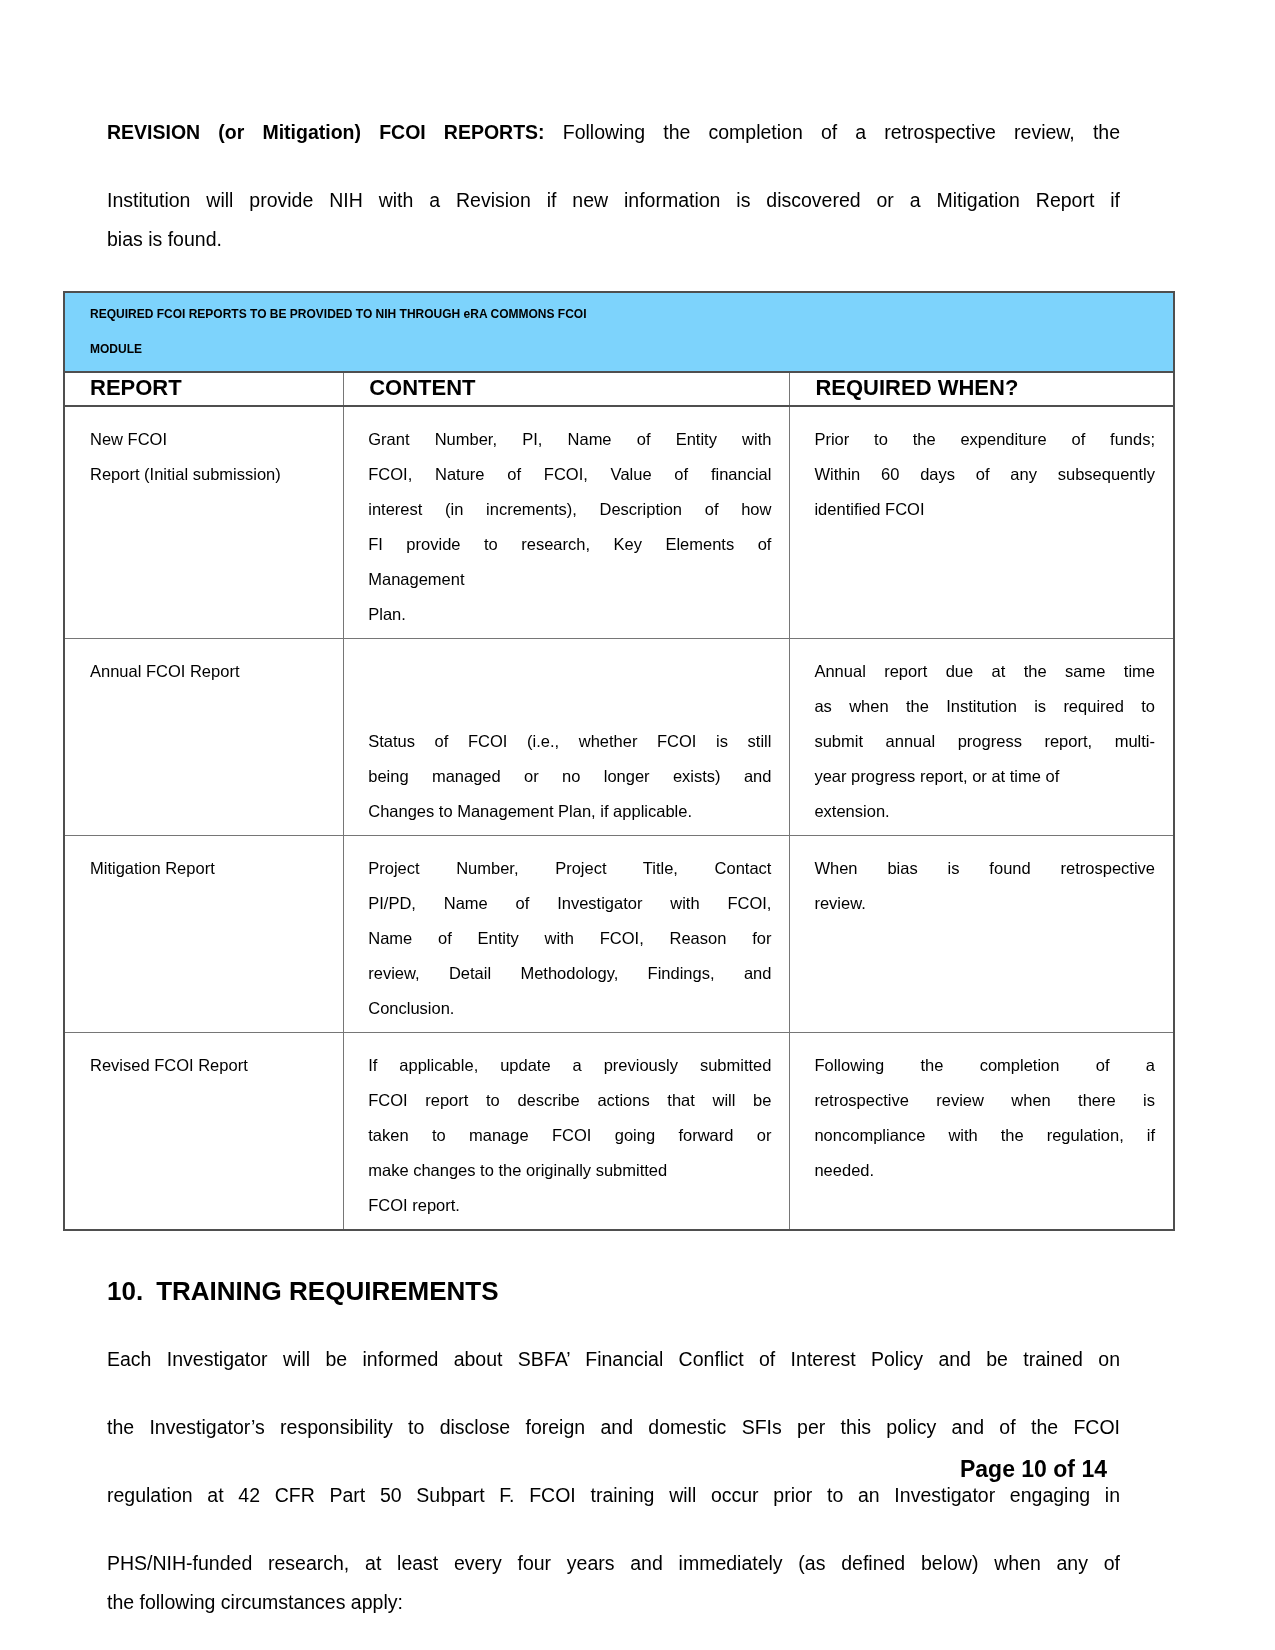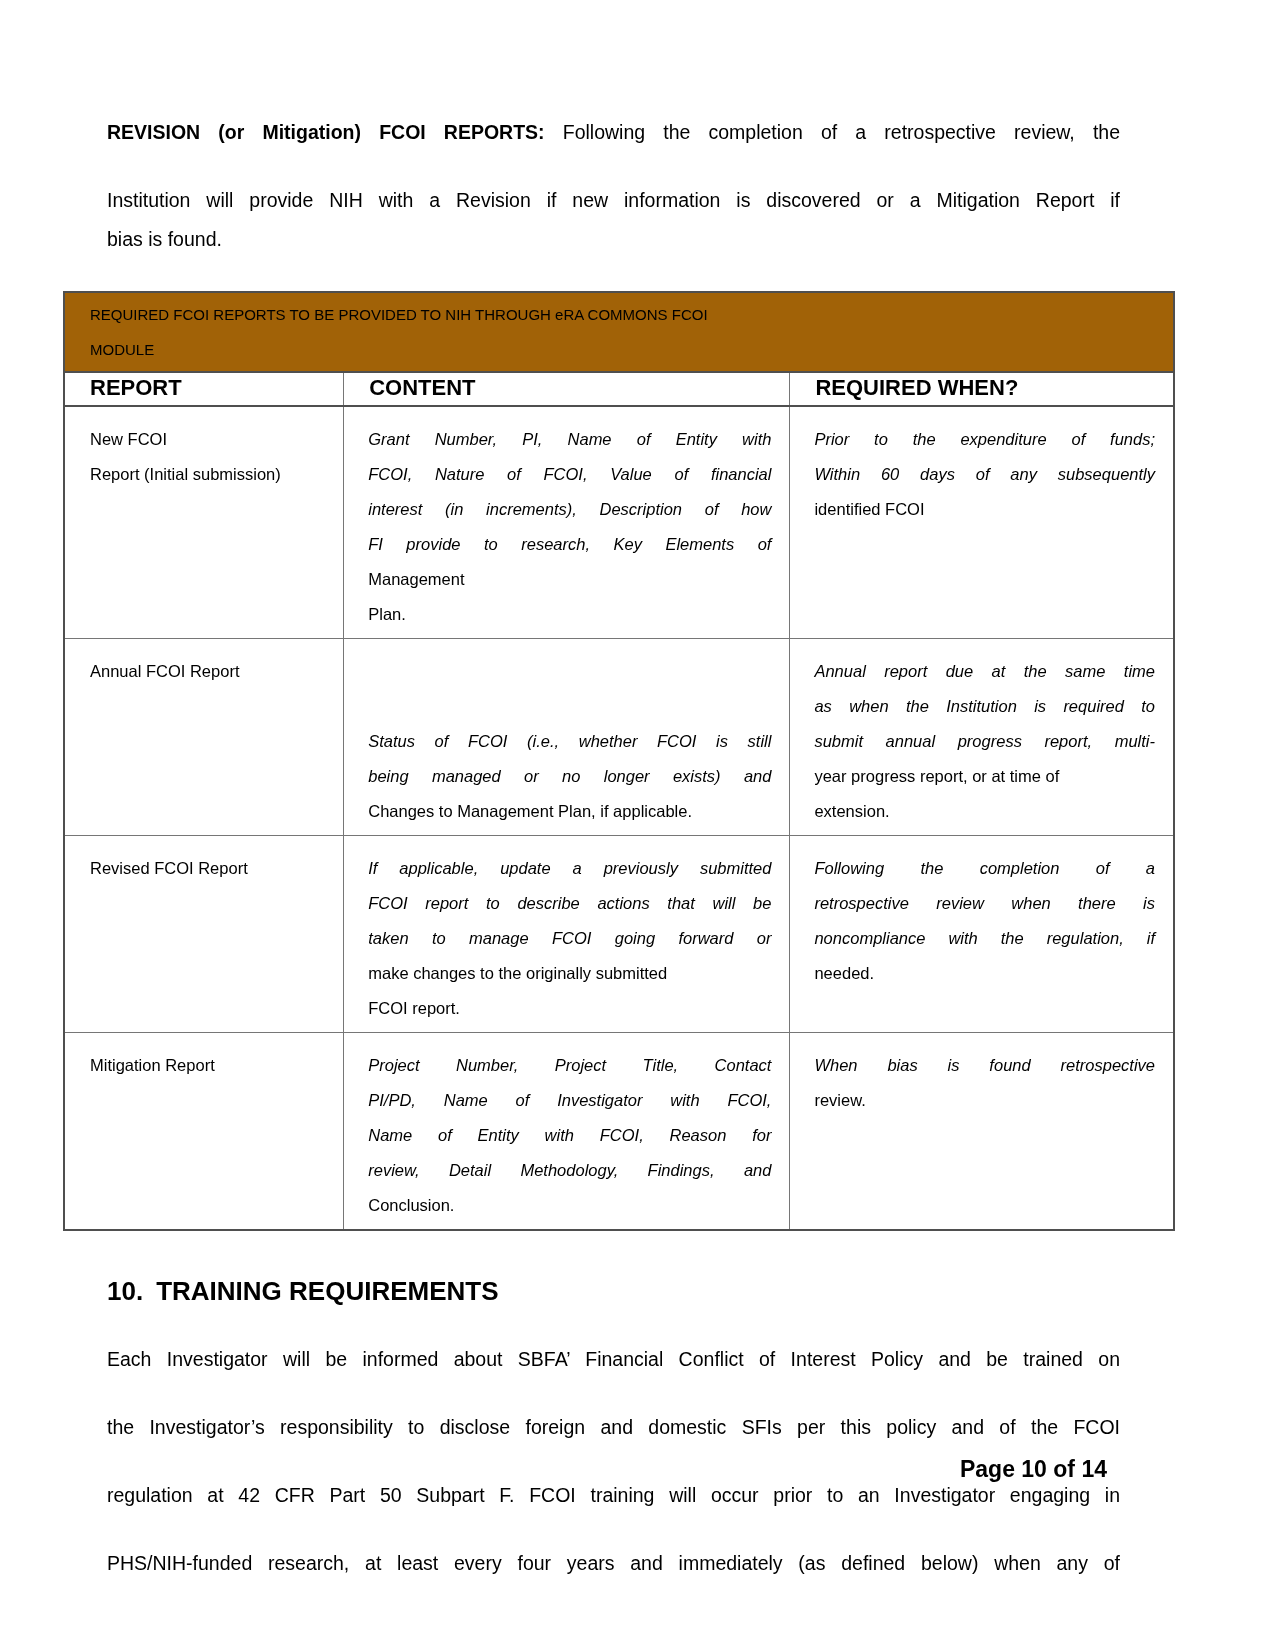--- a/index.html
+++ b/index.html
@@ -34,38 +34,38 @@
     margin-top: 32px;
     width: 1112px;
     border-collapse: collapse;
     table-layout: fixed;
     font-size: 16.5px;
   }
   table.fcoi, table.fcoi td { border: 1px solid #767676; }
   table.fcoi { border: 2px solid #4f4f4f; }
   td { vertical-align: top; padding: 15px 18px 6px 24px; }
   tr.caption-row td {
-    background: #a16207;
+    background: #7dd3fc;
     border-bottom: 2px solid #4f4f4f;
-    font-weight: normal;
-    font-size: 15px;
+    font-weight: bold;
+    font-size: 12px;
     padding: 4px 18px 4px 25px;
   }
   tr.colhead-row td {
     font-weight: bold;
     font-size: 22px;
     border-bottom: 2px solid #4f4f4f;
     padding: 2px 18px 4px 25px;
   }
   td.report-col { padding-left: 25px; }
   .tline {
     line-height: 35px;
     min-height: 35px;
   }
-  .tline.j { text-align: justify; text-align-last: justify; font-style: italic; }
+  .tline.j { text-align: justify; text-align-last: justify; }
 
   
   .section-heading {
     margin-top: 40px;
     font-size: 26px;
     line-height: 40px;
     font-weight: bold;
   }
   .section-heading .sec-title { margin-left: 13px; }
   .training-par { margin-top: 1px; }
@@ -143,61 +143,62 @@
           <td>
             <div class="tline j">Annual report due at the same time</div>
             <div class="tline j">as when the Institution is required to</div>
             <div class="tline j">submit annual progress report, multi-</div>
             <div class="tline">year progress report, or at time of</div>
             <div class="tline">extension.</div>
           </td>
         </tr>
         <tr>
           <td class="report-col">
+            <div class="tline">Mitigation Report</div>
+          </td>
+          <td>
+            <div class="tline j">Project Number, Project Title, Contact</div>
+            <div class="tline j">PI/PD, Name of Investigator with FCOI,</div>
+            <div class="tline j">Name of Entity with FCOI, Reason for</div>
+            <div class="tline j">review, Detail Methodology, Findings, and</div>
+            <div class="tline">Conclusion.</div>
+          </td>
+          <td>
+            <div class="tline j">When bias is found retrospective</div>
+            <div class="tline">review.</div>
+          </td>
+        </tr>
+        <tr>
+          <td class="report-col">
             <div class="tline">Revised FCOI Report</div>
           </td>
           <td>
             <div class="tline j">If applicable, update a previously submitted</div>
             <div class="tline j">FCOI report to describe actions that will be</div>
             <div class="tline j">taken to manage FCOI going forward or</div>
             <div class="tline">make changes to the originally submitted</div>
             <div class="tline">FCOI report.</div>
           </td>
           <td>
             <div class="tline j">Following the completion of a</div>
             <div class="tline j">retrospective review when there is</div>
             <div class="tline j">noncompliance with the regulation, if</div>
             <div class="tline">needed.</div>
           </td>
         </tr>
-        <tr>
-          <td class="report-col">
-            <div class="tline">Mitigation Report</div>
-          </td>
-          <td>
-            <div class="tline j">Project Number, Project Title, Contact</div>
-            <div class="tline j">PI/PD, Name of Investigator with FCOI,</div>
-            <div class="tline j">Name of Entity with FCOI, Reason for</div>
-            <div class="tline j">review, Detail Methodology, Findings, and</div>
-            <div class="tline">Conclusion.</div>
-          </td>
-          <td>
-            <div class="tline j">When bias is found retrospective</div>
-            <div class="tline">review.</div>
-          </td>
-        </tr>
       </tbody>
   </table>
 
   <div class="textblock section-heading">
     <span class="sec-num">10.</span><span class="sec-title">TRAINING REQUIREMENTS</span>
   </div>
 
   <div class="textblock training-par" id="training-par">
       <div class="bline j">Each Investigator will be informed about SBFA’ Financial Conflict of Interest Policy and be trained on</div>
       <div class="bline j">the Investigator’s responsibility to disclose foreign and domestic SFIs per this policy and of the FCOI</div>
       <div class="bline j">regulation at 42 CFR Part 50 Subpart F. FCOI training will occur prior to an Investigator engaging in</div>
       <div class="bline j">PHS/NIH-funded research, at least every four years and immediately (as defined below) when any of</div>
+      <div class="bline">the following circumstances apply:</div>
     </div>
 
   <div class="footer">Page 10 of 14</div>
 
 </div>
 
 </body></html>

